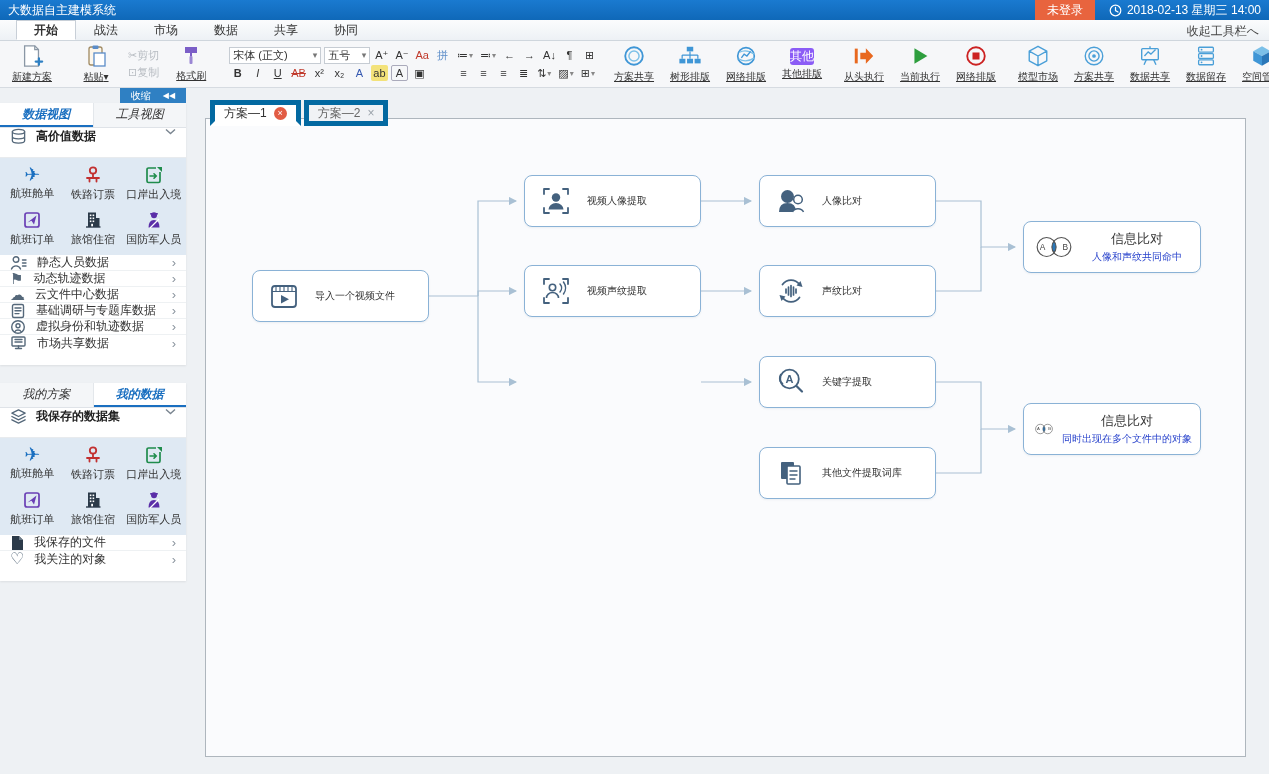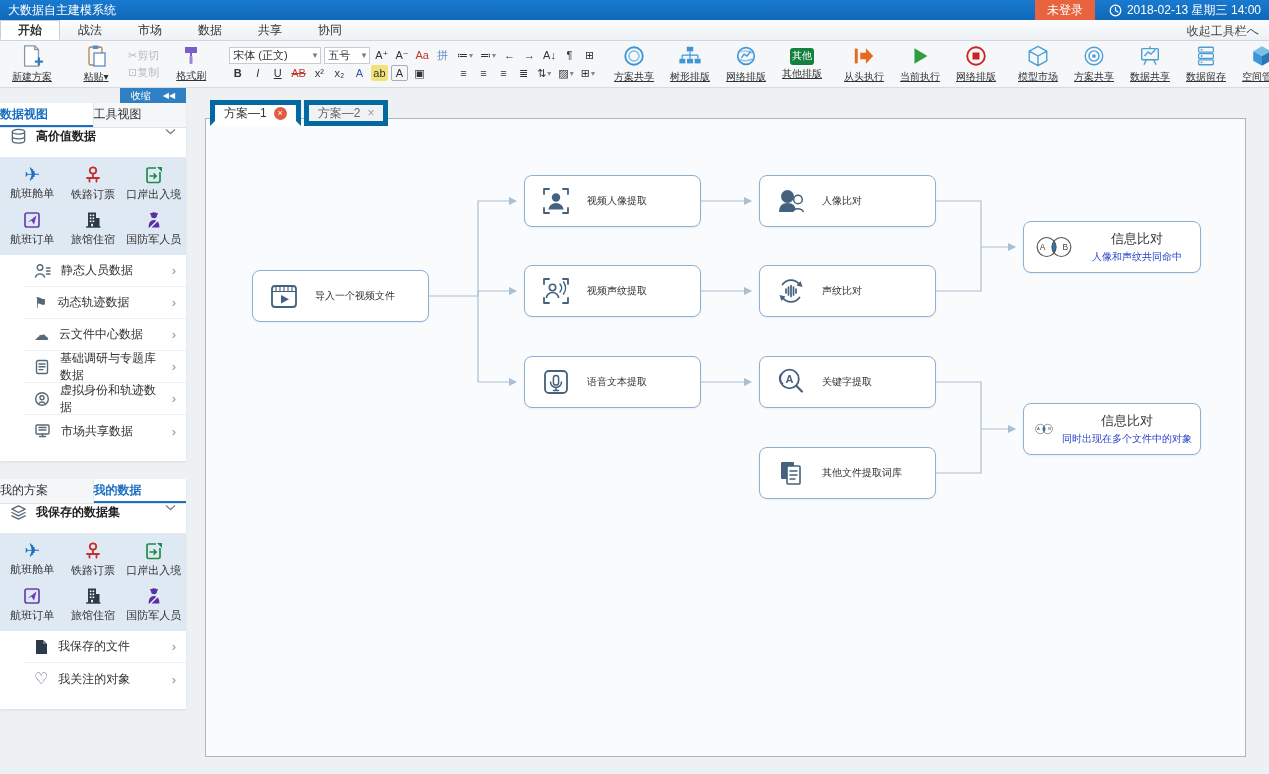--- a/index.html
+++ b/index.html
@@ -6,57 +6,57 @@
   html,body { width:1269px; height:774px; overflow:hidden; }
   body { font-family:"Liberation Sans","DejaVu Sans",sans-serif; font-size:12px; color:#333; background:#eef1f4; position:relative; }
 
   
   .titlebar { position:absolute; left:0; top:0; width:1269px; height:20px; background:linear-gradient(#1a7ad0,#0f68b8); color:#fff; display:flex; align-items:center; padding:0 8px; }
   .titlebar .app-title { flex:1; font-size:12px; }
   .login-badge { background:#e8643e; color:#fff; padding:0 12px; height:20px; line-height:20px; margin-right:14px; cursor:pointer; }
   .clockwrap { display:flex; align-items:center; gap:5px; }
 
   
-  .tabrow { position:absolute; left:0; top:20px; width:1269px; height:21px; background:linear-gradient(#fbfcfd,#edf1f5); border-bottom:1px solid #cfd6dd; display:flex; align-items:flex-end; }
+  .tabrow { position:absolute; left:0; top:20px; width:1269px; height:21px; background:linear-gradient(#fbfcfd,#edf1f5); border-bottom:1px solid #cfd6dd; display:flex; align-items:flex-end; padding-left:16px; }
   .rtab { padding:0 17px; height:20px; line-height:19px; color:#333; border:1px solid transparent; cursor:pointer; }
   .rtab.active { background:#fff; border-color:#c8cfd7; border-bottom-color:#fff; font-weight:bold; }
   .collapse-toolbar { position:absolute; right:10px; top:23px; color:#444; cursor:pointer; }
 
   
   .ribbon { position:absolute; left:0; top:41px; width:1269px; height:47px; background:#f6f7f9; border-bottom:1px solid #d6dbe1; display:flex; align-items:stretch; padding:2px 4px; }
   .vsep { width:1px; background:#dce1e6; margin:3px 3px; }
   .bigbtn { min-width:56px; display:flex; flex-direction:column; align-items:center; justify-content:center; gap:2px; padding:1px 4px; cursor:pointer; border-radius:2px; }
   .bigbtn .blabel { font-size:10px; color:#333; white-space:nowrap;text-decoration:underline; }
   .fontgrp { display:flex; flex-direction:column; justify-content:space-between; padding:3px 2px; }
   .frow { display:flex; align-items:center; gap:3px; height:18px; }
   .fsel { border:1px solid #c6ccd3; background:#fff; height:17px; font-size:11px; color:#333; display:flex; align-items:center; padding:0 3px; gap:4px; cursor:pointer; }
   .fsel .car { color:#777; font-size:9px; }
   .gbtn { min-width:17px; height:16px; font-size:11px; color:#333; display:flex; align-items:center; justify-content:center; padding:0 2px; cursor:pointer; border-radius:2px; white-space:nowrap; }
   .gbtn.dis { color:#b7bcc2; }
   .gbtn .car { font-size:8px; color:#888; margin-left:1px; }
   .clipgrp { display:flex; align-items:center; gap:2px; padding:2px; }
   .clipcol { display:flex; flex-direction:column; gap:1px; }
-  .badge-other { width:24px; height:17px; background:#15803d; color:#fff; font-size:10px; border-radius:3px; display:flex; align-items:center; justify-content:center; }
+  .badge-other { width:24px; height:17px; background:#8b5cf6; color:#fff; font-size:12px; border-radius:3px; display:flex; align-items:center; justify-content:center; }
 
   
   .sidebar { position:absolute; left:0; top:88px; width:186px; }
   .collapse-btn { position:absolute; right:0; top:0; width:66px; height:15px; background:#2f80c3; color:#fff; font-size:10px; display:flex; align-items:center; justify-content:center; gap:12px; cursor:pointer; }
   .panel { background:#fff; width:186px; box-shadow:0 1px 2px rgba(0,0,0,.08); }
   .p1 { margin-top:15px; }
   .p2 { margin-top:18px; }
   .ptabs { height:25px; display:flex; background:#f4f6f8; border-bottom:1px solid #dfe3e8; }
-  .ptab { flex:1; text-align:left; line-height:23px; color:#333; cursor:pointer; border-right:1px solid #e3e7eb; }
+  .ptab { flex:1; text-align:center; line-height:23px; color:#333; cursor:pointer; border-right:1px solid #e3e7eb;font-style:italic; }
   .ptab:last-child { border-right:none; }
   .ptab.active { color:#1a6fc0; font-weight:bold; background:#fff; box-shadow:inset 0 -2px 0 #1a6fc0; }
   .section-head { height:30px; display:flex; align-items:flex-start; padding:0 10px; gap:9px; border-bottom:1px solid #e8ebee; cursor:pointer; }
   .section-head .stxt { flex:1; font-weight:bold; color:#222; }
   .icon-grid { background:#dfe9f3; display:grid; grid-template-columns:1fr 1fr 1fr; padding:7px 2px 8px; row-gap:8px; }
   .gcell { display:flex; flex-direction:column; align-items:center; gap:2px; cursor:pointer; }
   .gcell .glabel { font-size:11px; color:#333; white-space:nowrap; }
-  .sitem { height:32px; display:flex; align-items:center; padding:0 10px; gap:10px; border-bottom:1px solid #eef1f3; background:#fff; cursor:pointer;margin-left:24px; }
+  .sitem { height:16px; display:flex; align-items:center; padding:0 10px; gap:10px; border-bottom:1px solid #eef1f3; background:#fff; cursor:pointer; }
   .sitem .slabel { flex:1; color:#333; }
   .chev { color:#8a949e; font-size:13px; }
   .panel-foot { height:14px; background:#fff; }
 
   
   .canvas-wrap { position:absolute; left:205px; top:88px; width:1044px; height:686px; }
   .ctabs { position:absolute; left:5px; top:12px; display:flex; gap:3px; z-index:2; }
   .ctab { height:19px; padding:8px 9px; display:flex; align-items:center; gap:7px; background:#f0f2f5; border:5px solid #0369a1; color:#666; cursor:pointer; }
   .ctab.active { background:#fff; color:#333; border-bottom-color:#fff; }
   .close-dot { width:13px; height:13px; border-radius:50%; background:#e25c44; color:#fff; font-size:9px; line-height:13px; text-align:center; cursor:pointer; }
@@ -574,28 +574,20 @@
     <div class="node" style="left:318px;top:146px">
       <svg width="36" height="36" viewBox="0 0 36 36">
         <path d="M6,11 V6 H11 M25,6 H30 V11 M30,25 V30 H25 M11,30 H6 V25" class="nic"></path>
         <circle cx="14.5" cy="14.5" r="3.2" stroke="#44617e" stroke-width="1.6" fill="none"></circle>
         <path d="M8.5,25 a6,5.5 0 0 1 12,0" stroke="#44617e" stroke-width="1.6" fill="none"></path>
         <path d="M22,11 a6,6 0 0 1 0,8 M25.5,9 a10,10 0 0 1 0,12" stroke="#44617e" stroke-width="1.5" fill="none" stroke-linecap="round"></path>
       </svg>
       <span class="nlabel">视频声纹提取</span>
     </div>
 
-    <div class="node" style="left:318px;top:237px">
-      <svg width="36" height="36" viewBox="0 0 36 36">
-        <rect x="7" y="7" width="22" height="22" rx="4" class="nic"></rect>
-        <rect x="15.4" y="11.5" width="5.2" height="9.5" rx="2.6" stroke="#44617e" stroke-width="1.5" fill="none"></rect>
-        <path d="M12.5,18 a5.5,5.5 0 0 0 11,0 M18,24 v2.5 M15.5,26.5 h5" stroke="#44617e" stroke-width="1.5" fill="none" stroke-linecap="round"></path>
-      </svg>
-      <span class="nlabel">语音文本提取</span>
-    </div>
 
     <div class="node" style="left:553px;top:56px">
       <svg width="36" height="36" viewBox="0 0 36 36">
         <circle cx="14.5" cy="13.5" r="6.5" class="nicf"></circle>
         <path d="M6,29 q0,-9 8.5,-9 q8.5,0 8.5,9 z" class="nicf"></path>
         <circle cx="25" cy="16.5" r="4.3" stroke="#44617e" stroke-width="1.5" fill="#fff"></circle>
         <path d="M19.5,29 a6,5.5 0 0 1 11,0" stroke="#44617e" stroke-width="1.5" fill="#fff"></path>
       </svg>
       <span class="nlabel">人像比对</span>
     </div>

